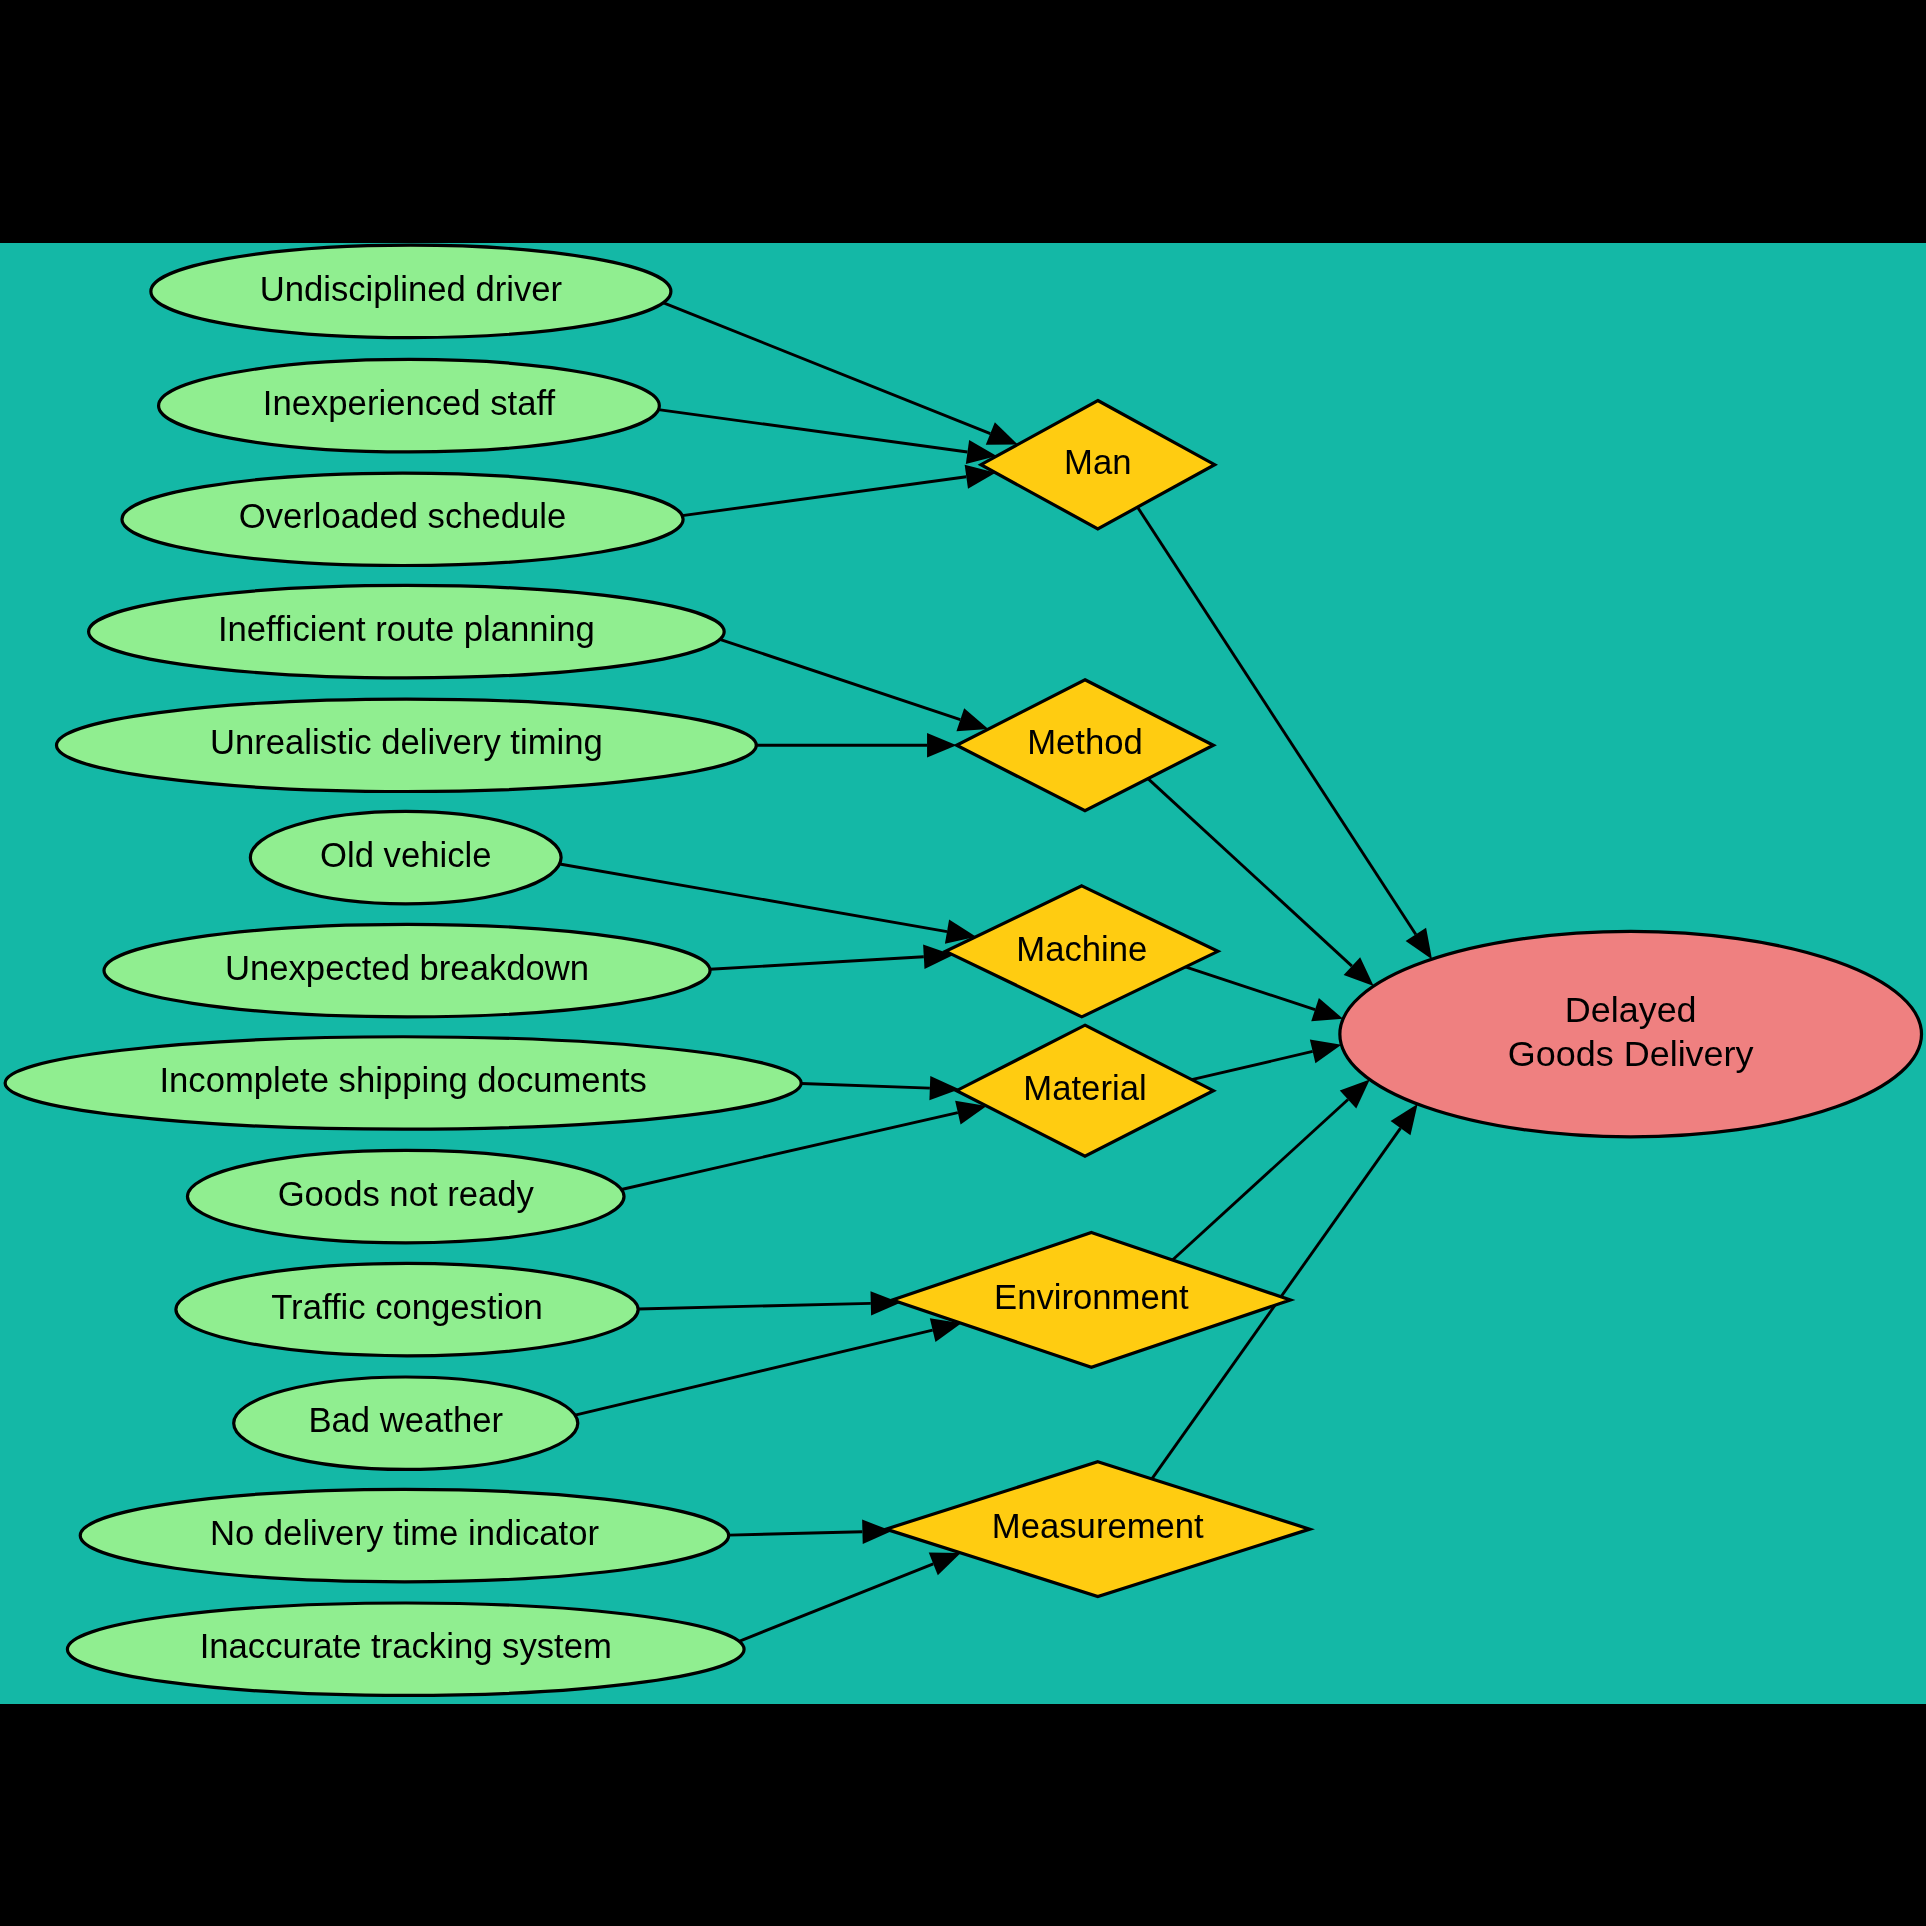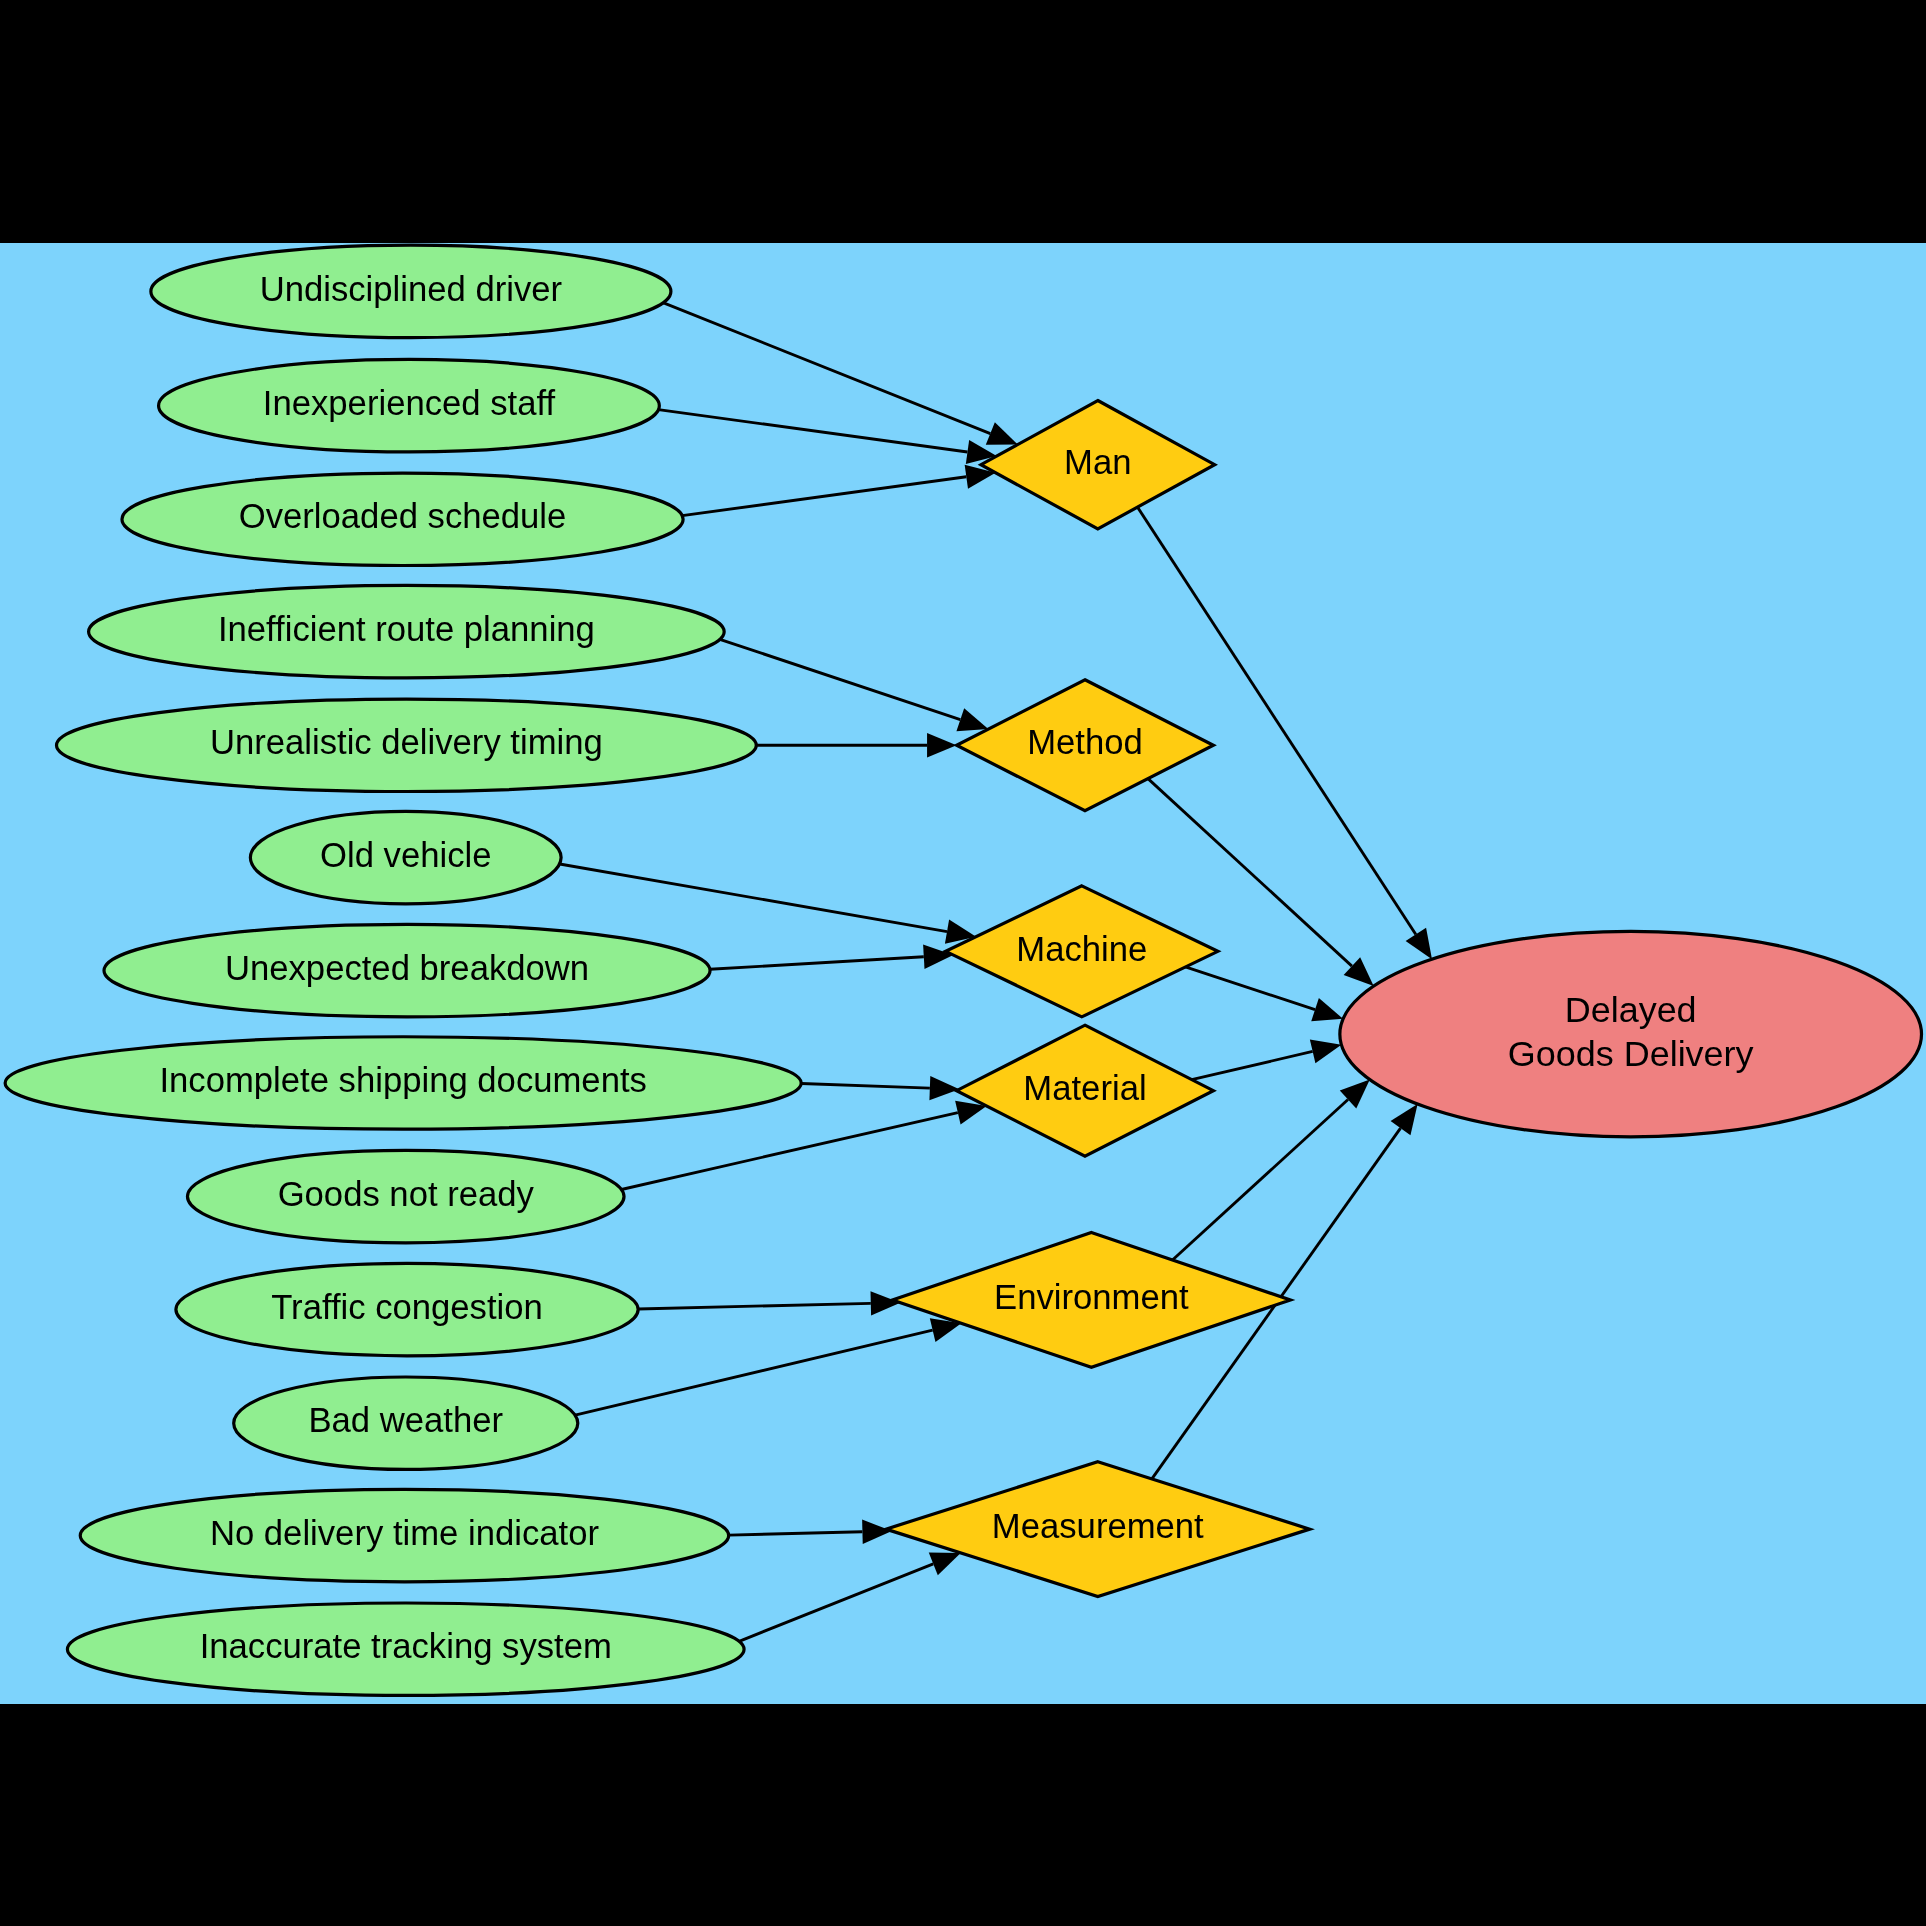--- a/index.html
+++ b/index.html
@@ -15,21 +15,21 @@
     width: 1926px;
     height: 1926px;
     background: #000000;
   }
   #canvas {
     position: absolute;
     left: 0;
     top: 243px;
     width: 1926px;
     height: 1461px;
-    background: #7dd3fc;
+    background: #14b8a6;
   }
   svg#diagram {
     display: block;
     width: 1926px;
     height: 1461px;
   }
   .node-shape {
     stroke: #000000;
     stroke-width: 5;
   }

